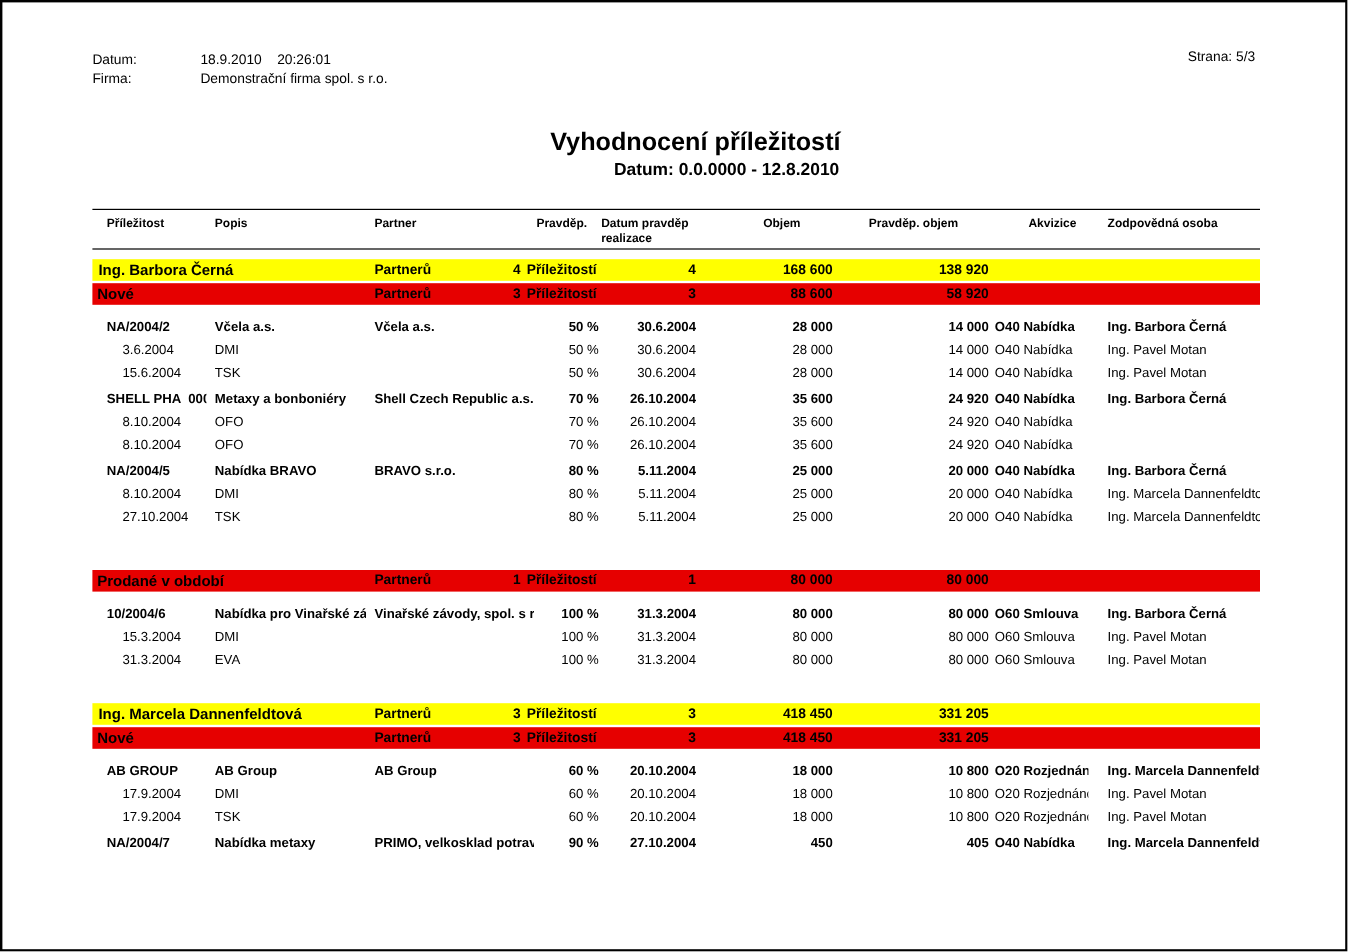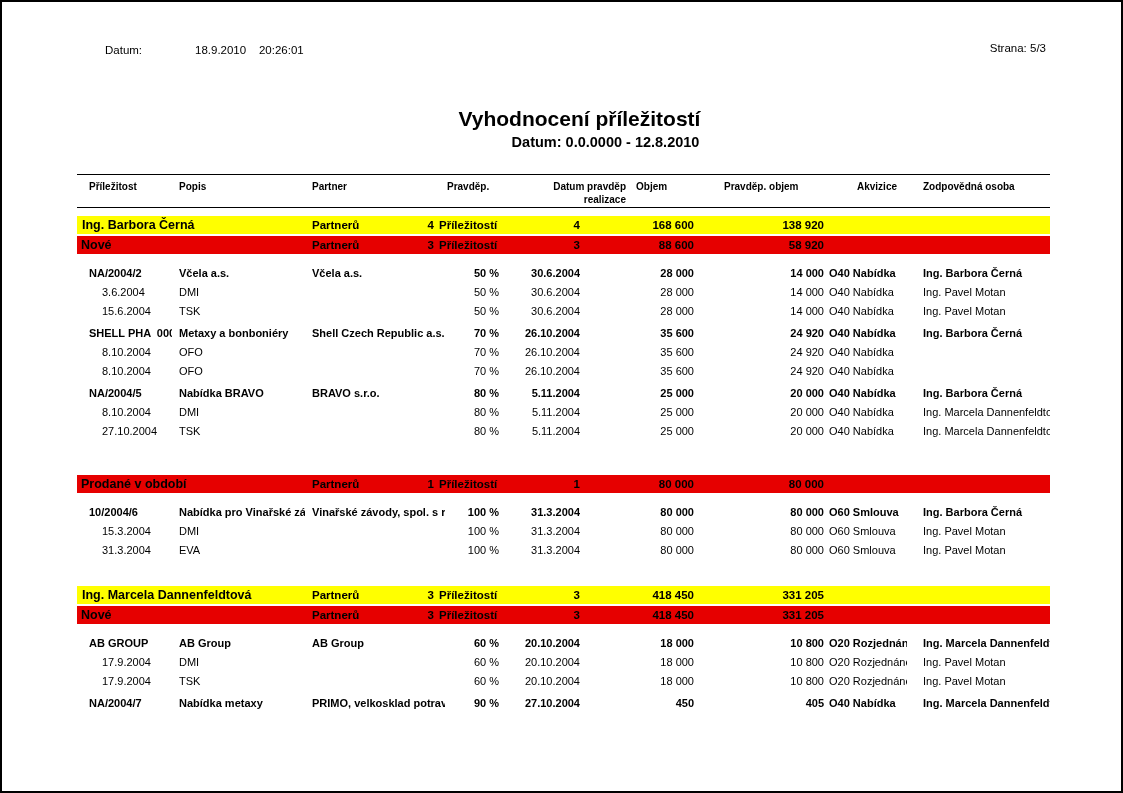--- a/index.html
+++ b/index.html
@@ -5,34 +5,34 @@
   html,body{margin:0;padding:0;background:#fff;}
   .page{
     width:1123px;height:793px;box-sizing:border-box;
     border:2px solid #000;background:#fff;position:relative;
     font-family:"Liberation Sans","DejaVu Sans",sans-serif;color:#000;
     overflow:hidden;
   }
   
   .meta{position:absolute;top:40px;left:75px;right:75px;font-size:11.5px;line-height:16px;}
   .meta-row{display:flex;}
-  .meta-label{width:90px;white-space:pre;margin-left:28px;}
+  .meta-label{width:90px;white-space:pre;}
   .meta-value{white-space:pre;}
   .strana{position:absolute;top:40px;right:75px;font-size:11.5px;}
   
   .title{position:absolute;top:87px;left:0;width:100%;text-align:center;
     font-size:21px;font-weight:bold;margin:18px;}
   .subtitle{position:absolute;top:132px;left:0;width:100%;text-align:center;
     font-size:14.5px;font-weight:bold;margin:0;padding-left:44px;}
   
   .thead{position:absolute;top:172px;left:75px;width:973px;height:32px;
     border-top:1px solid #000;border-bottom:1px solid #000;}
   .h{position:absolute;top:6px;font-size:10px;font-weight:bold;white-space:nowrap;}
   .h1{left:12px}.h2{left:102px}.h3{left:235px}.h4{left:370px}
-  .h5{left:454px;width:95px;text-align:right;top:5px;line-height:13px;display:flex;flex-direction:column;}
+  .h5{left:424px;width:95px;text-align:left;top:5px;line-height:13px;display:flex;flex-direction:column;}
   .h6{left:559px}.h7{left:647px}.h8{left:780px}.h9{left:846px}
   
   .tbody{position:absolute;top:214px;left:75px;width:973px;}
   .row{display:grid;grid-template-columns:95px 133px 140px 54px 81px 114px 130px 83px 143px;
     height:19px;line-height:19px;font-size:11px;}
   .row .c{overflow:hidden;white-space:pre;}
   .c1{padding-left:12px}
   .detail .c1{padding-left:25px}
   .c2,.c3{padding-left:7px}
   .c4,.c5,.c6,.c7{text-align:right}
@@ -58,20 +58,24 @@
 </style>
 </head>
 <body>
 
 <div class="page">
 
   <div class="meta">
     <div class="meta-row">
       <span class="meta-label">Datum:</span>
       <span class="meta-value">18.9.2010    20:26:01</span>
+    </div>
+    <div class="meta-row">
+      <span class="meta-label">Firma:</span>
+      <span class="meta-value">Demonstrační firma spol. s r.o.</span>
     </div>
   </div>
   <div class="strana">Strana: 5/3</div>
 
   <h1 class="title">Vyhodnocení příležitostí</h1>
   <h2 class="subtitle">Datum: 0.0.0000 - 12.8.2010</h2>
 
   <div class="thead">
     <span class="h h1">Příležitost</span>
     <span class="h h2">Popis</span>

